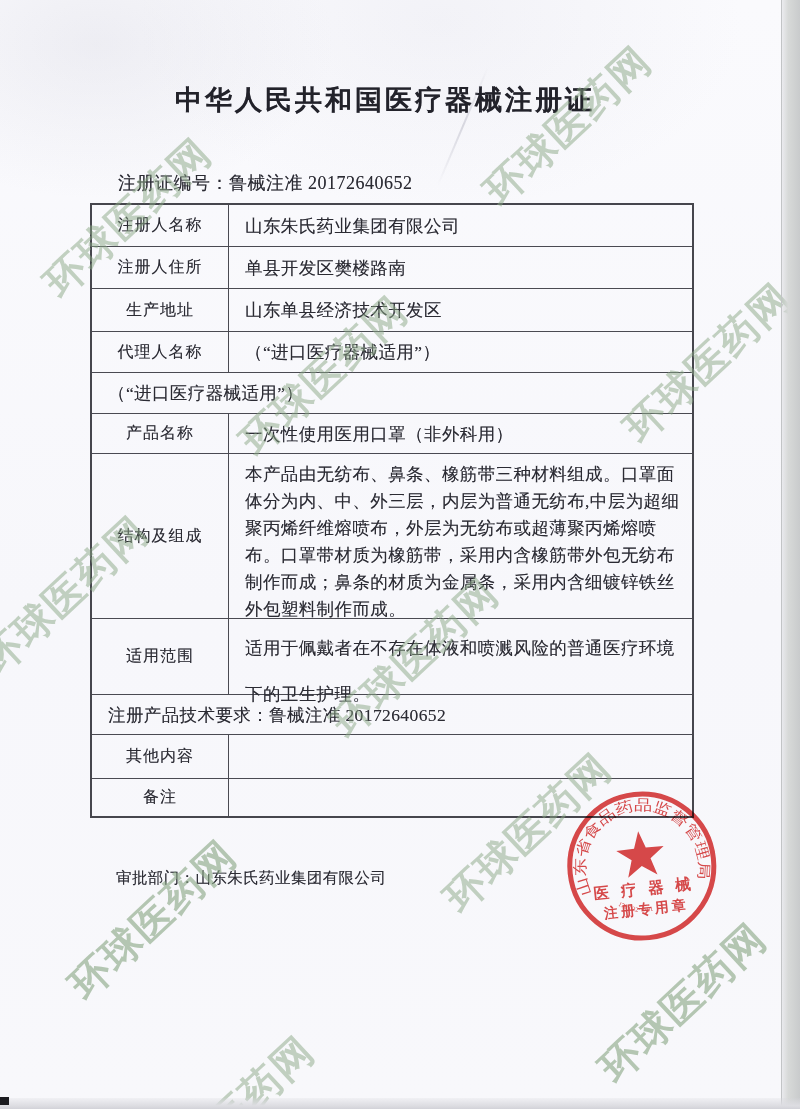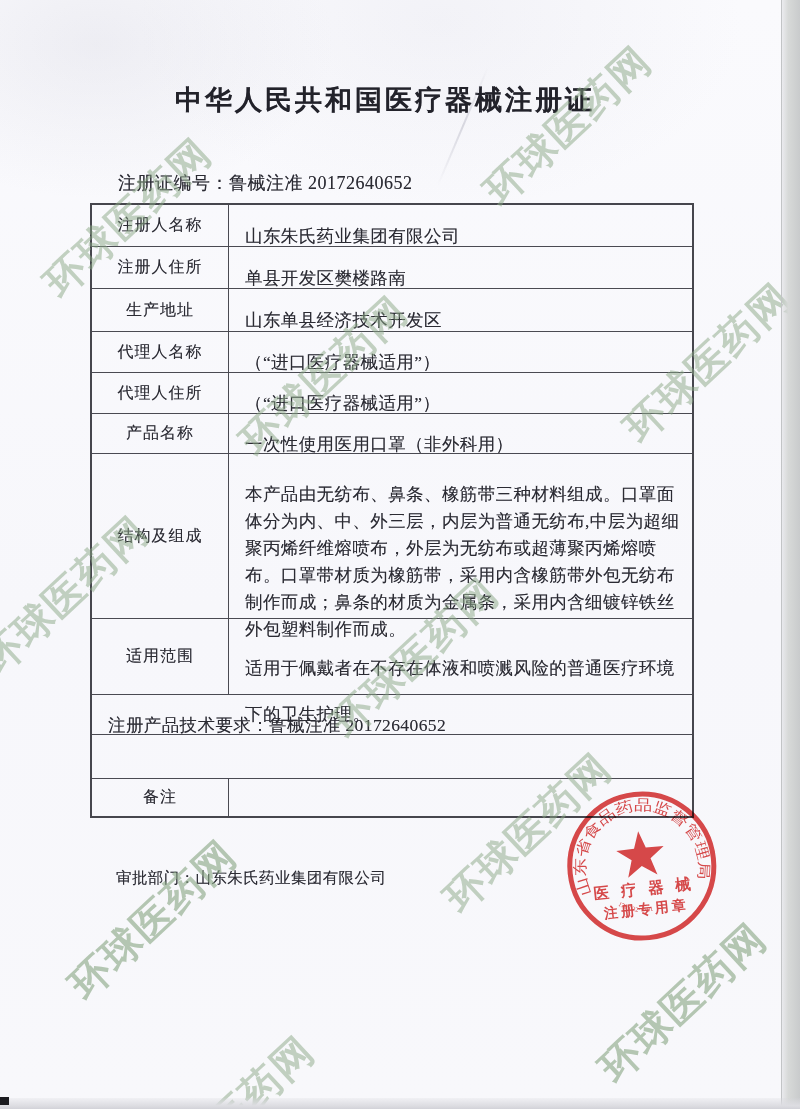--- a/index.html
+++ b/index.html
@@ -34,21 +34,21 @@
   
   .ctable{position:absolute;left:90px;top:203px;width:604px;
     border:2px solid #46464d;box-sizing:border-box;z-index:2;}
   .trow{display:flex;box-sizing:border-box;border-bottom:1.6px solid #4a4a52;}
   .trow:last-child{border-bottom:none;}
   .tlabel{width:137px;flex:0 0 137px;box-sizing:border-box;border-right:1.6px solid #4a4a52;
     display:flex;align-items:center;justify-content:center;
     font-size:16px;letter-spacing:1px;text-shadow:0 0 .5px rgba(40,40,55,.4);}
   .tvalue{flex:1;box-sizing:border-box;display:flex;align-items:center;
     padding:2px 10px 2px 16px;font-size:17.5px;letter-spacing:.4px;
-    text-shadow:0 0 .5px rgba(40,40,55,.4);margin-top:20px;}
+    text-shadow:0 0 .5px rgba(40,40,55,.4);}
   .tvalue.multiline{align-items:flex-start;padding-top:7px;line-height:27px;}
   .tvalue.sparse{align-items:flex-start;padding-top:6px;line-height:46px;}
   
   .foot{position:absolute;font-size:15.5px;letter-spacing:.4px;z-index:2;
     text-shadow:0 0 .5px rgba(40,40,55,.4);}
   .foot.dept{left:116px;top:868px;}
   .foot.approve{left:477px;top:868px;}
   .foot.valid{left:477px;top:898px;}
   
   .wm{position:absolute;white-space:nowrap;z-index:5;pointer-events:none;
@@ -93,39 +93,39 @@
     </div>
     <div class="trow" style="height:43px">
       <div class="tlabel">生产地址</div>
       <div class="tvalue">山东单县经济技术开发区</div>
     </div>
     <div class="trow" style="height:41px">
       <div class="tlabel">代理人名称</div>
       <div class="tvalue">（“进口医疗器械适用”）</div>
     </div>
     <div class="trow" style="height:41px">
-      <div class="tlabel">代理人住所</div>
       <div class="tvalue">（“进口医疗器械适用”）</div>
     </div>
     <div class="trow" style="height:40px">
       <div class="tlabel">产品名称</div>
       <div class="tvalue">一次性使用医用口罩（非外科用）</div>
     </div>
     <div class="trow" style="height:165px">
       <div class="tlabel">结构及组成</div>
       <div class="tvalue multiline">本产品由无纺布、鼻条、橡筋带三种材料组成。口罩面体分为内、中、外三层，内层为普通无纺布,中层为超细聚丙烯纤维熔喷布，外层为无纺布或超薄聚丙烯熔喷布。口罩带材质为橡筋带，采用内含橡筋带外包无纺布制作而成；鼻条的材质为金属条，采用内含细镀锌铁丝外包塑料制作而成。</div>
     </div>
     <div class="trow" style="height:76px">
       <div class="tlabel">适用范围</div>
       <div class="tvalue sparse">适用于佩戴者在不存在体液和喷溅风险的普通医疗环境下的卫生护理。</div>
     </div>
     <div class="trow" style="height:40px">
       <div class="tvalue">注册产品技术要求：鲁械注准 20172640652</div>
     </div>
     <div class="trow" style="height:44px">
+      <div class="tlabel">其他内容</div>
       <div class="tvalue"></div>
     </div>
     <div class="trow" style="height:37px">
       <div class="tlabel">备注</div>
       <div class="tvalue"></div>
     </div>
   </div>
 
   <div class="foot dept">审批部门：山东朱氏药业集团有限公司</div>
 

